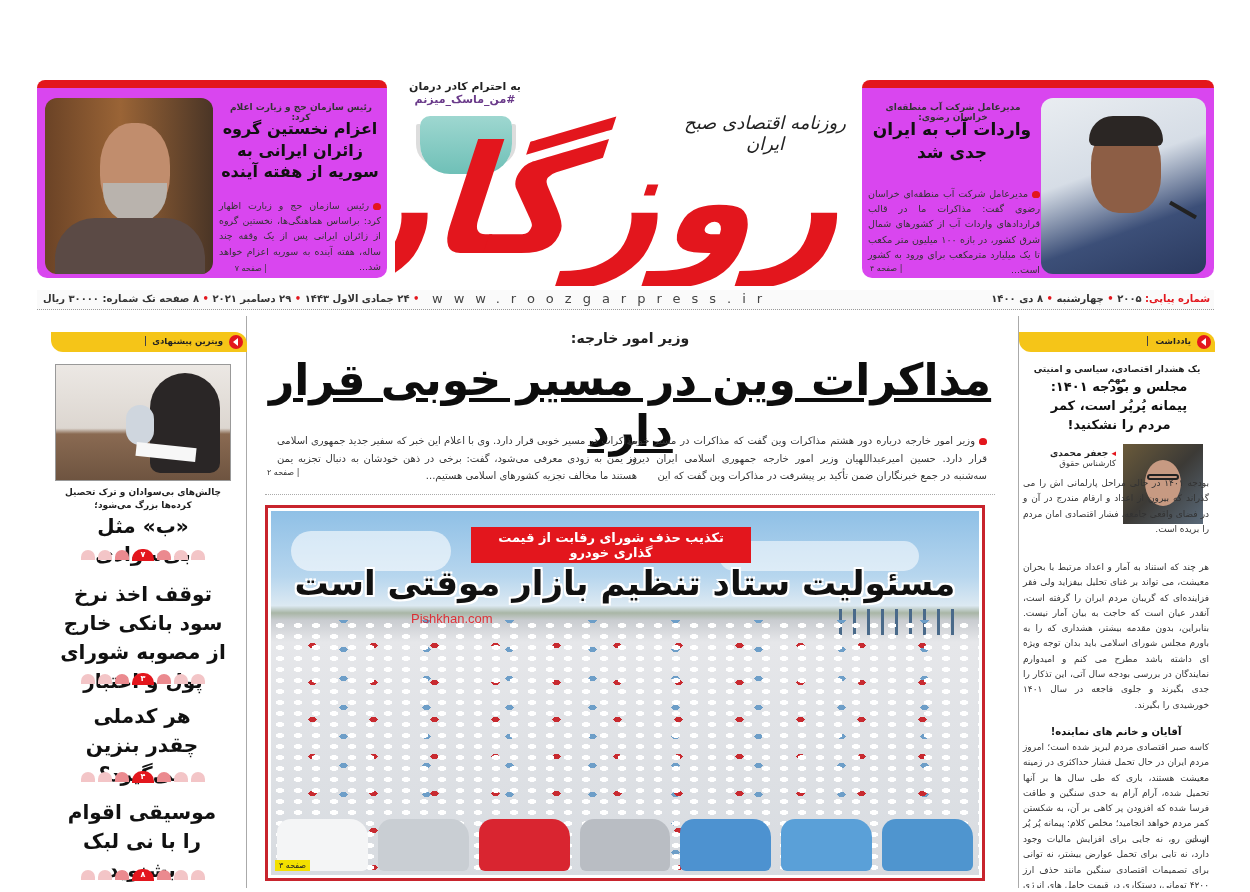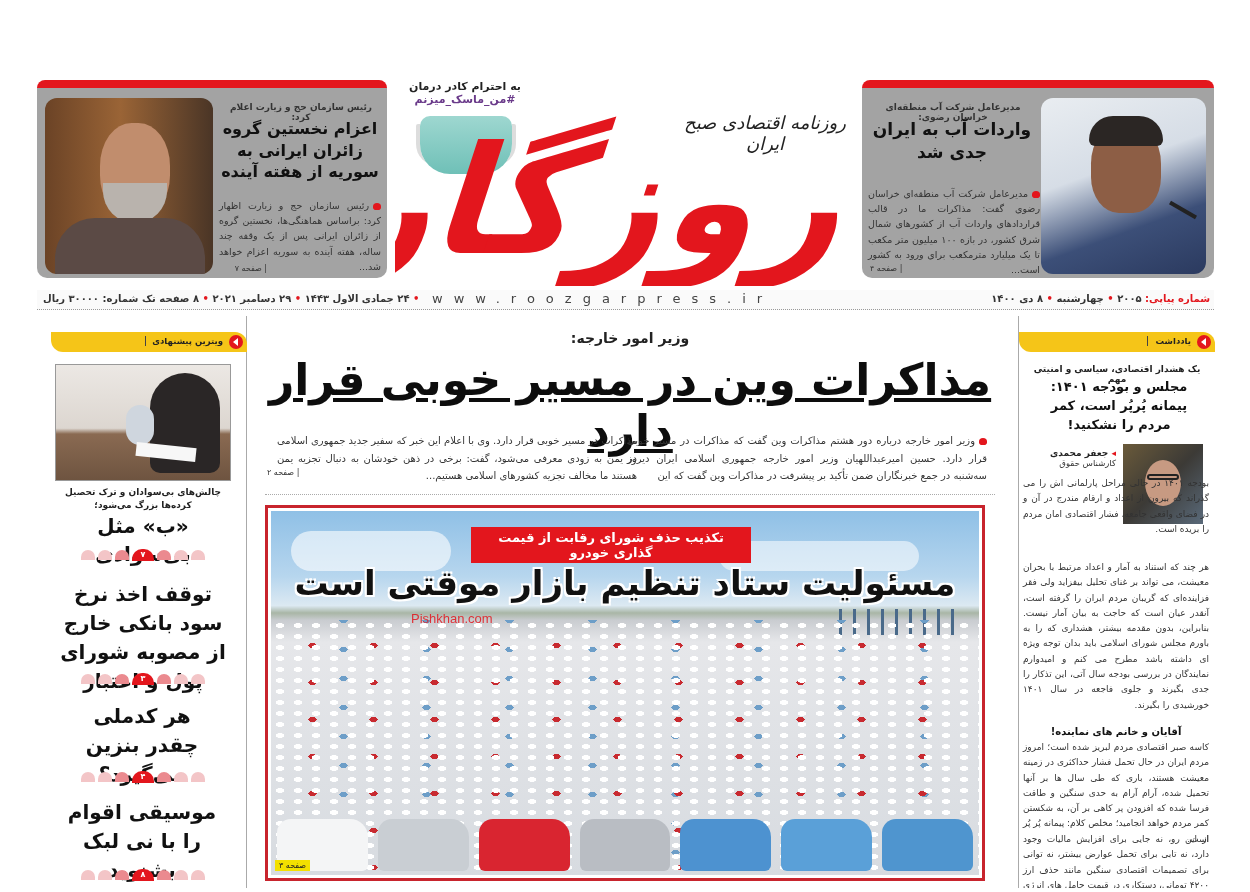--- a/index.html
+++ b/index.html
@@ -3,21 +3,21 @@
 <meta charset="utf-8">
 <style>
   * { box-sizing: border-box; margin: 0; padding: 0; }
   html, body { width: 1250px; height: 892px; background: #ffffff; overflow: hidden; }
   body { font-family: "DejaVu Sans", sans-serif; color: #1a1a1a; position: relative; direction: rtl; }
 
   .abs { position: absolute; }
 
   
   .redbar { height: 8px; background: #e3161d; border-radius: 8px 8px 0 0; }
-  .teaser-box { background: #a3a3a3; border-radius: 0 0 10px 10px; }
+  .teaser-box { background: #d946ef; border-radius: 0 0 10px 10px; }
   .teaser-photo { border-radius: 12px; overflow: hidden; }
   .teaser-kicker { font-size: 9px; font-weight: bold; color: #333; text-align: center; }
   .teaser-title { font-size: 17px; font-weight: bold; text-align: center; line-height: 1.35; color: #111; }
   .teaser-body { font-size: 9.5px; line-height: 1.6; color: #333; text-align: justify; }
   .bullet-red { display: inline-block; width: 8px; height: 7px; background: #e3161d; border-radius: 50% 50% 40% 40%; margin-left: 4px; vertical-align: middle; }
   .page-ref { font-size: 8px; color: #333; }
 
   .logo-wrap { overflow: hidden; }
   .logo-text { font-family: "DejaVu Sans", sans-serif; font-weight: bold; color: #e3161d; font-size: 150px; line-height: 1; letter-spacing: -8px; transform: skewX(-18deg); }
   .tagline { font-family: "DejaVu Serif", serif; font-style: italic; font-size: 18px; color: #222; }

